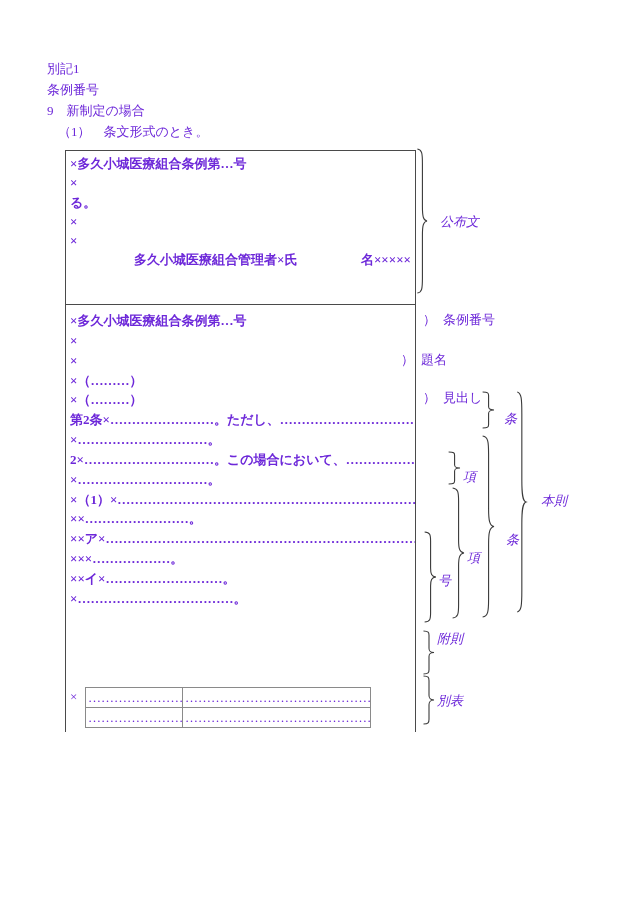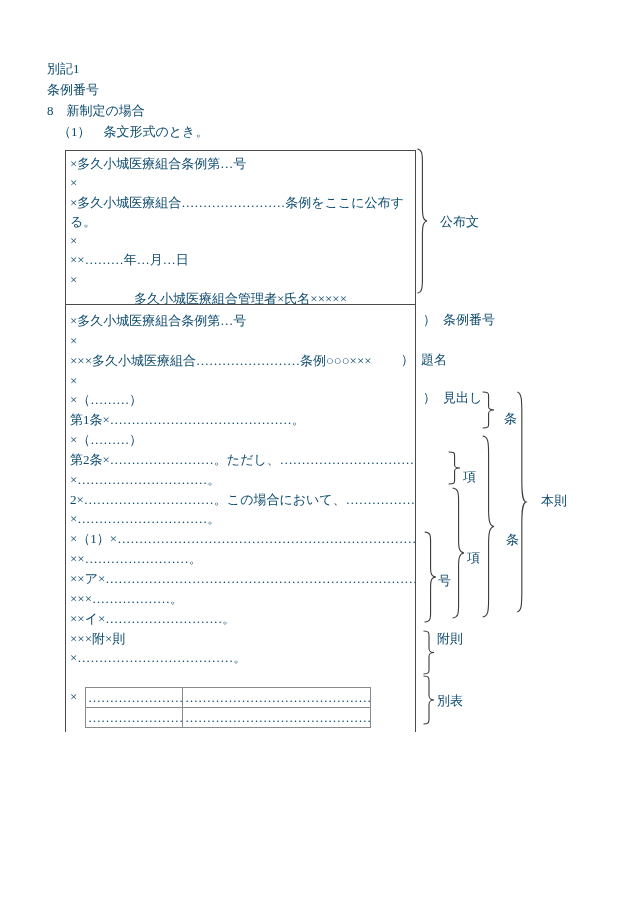--- a/index.html
+++ b/index.html
@@ -1,83 +1,78 @@
 <!DOCTYPE html>
 <html><head>
 <meta charset="utf-8">
 <style>
   html,body { margin:0; padding:0; background:#ffffff; }
   .page {
     position:relative; width:630px; height:903px; background:#ffffff;
     font-family:"Liberation Serif","DejaVu Serif",serif;
-    font-size:13px; color:#0c4a6e; overflow:hidden;
+    font-size:13px; color:#6d28d9; overflow:hidden;
   }
   .abs { position:absolute; line-height:15px; white-space:nowrap; }
   .box { position:absolute; overflow:hidden; box-sizing:border-box; }
   .box1 { left:65px; top:150px; width:351px; height:155px; border:1px solid #4a4a4a; padding:3px 2px 0 4px; }
   .box2 { left:65px; top:305px; width:351px; height:427px;
           border-left:1px solid #4a4a4a; border-right:1px solid #4a4a4a;
           padding:6px 0 0 4px; }
-  .ln  { white-space:nowrap; overflow:hidden; }
+  .ln  { white-space:nowrap; overflow:hidden;font-weight:bold; }
   .box1 .ln { line-height:19.3px; height:19.3px; }
   .box2 .ln { line-height:19.85px; height:19.85px; }
-  .sig { display:flex; padding-right:2px; }
+  .sig { display:flex; justify-content:space-between; padding-right:2px;gap:17px; }
   .sig .sigl { margin-left:64px; }
   .ann { position:absolute; white-space:nowrap; line-height:14px; }
   .ann .mark { display:inline-block; }
   .ann .lbl  { display:inline-block; margin-left:7px; }
-  .blbl { position:absolute; white-space:nowrap; line-height:14px; }
+  .blbl { position:absolute; white-space:nowrap; line-height:14px;font-style:italic; }
   .brace { position:absolute; overflow:visible; }
   table.bp { position:absolute; left:19px; top:382px; border-collapse:collapse; table-layout:fixed; width:277px; }
   table.bp td { border:1px solid #8a8a8a; height:19px; padding:0 2px; overflow:hidden; white-space:nowrap; font-size:13px; }
   td.c1 { width:92px; } td.c2 { width:183px; }
   .tbx { position:absolute; left:4px; top:385px; line-height:14px; }
 </style>
 </head>
 <body>
 
 <div class="page">
 
   <div class="abs" style="left:47px;top:61px">別記1</div>
   <div class="abs" style="left:47px;top:82px">条例番号</div>
-  <div class="abs" style="left:47px;top:103px">8　新制定の場合</div>
+  <div class="abs" style="left:47px;top:103px">9　新制定の場合</div>
   <div class="abs" style="left:58px;top:124px">（1）　条文形式のとき。</div>
 
   <div class="box box1">
     <div class="ln">×多久小城医療組合条例第…号</div>
     <div class="ln">×</div>
-    <div class="ln">×多久小城医療組合……………………条例をここに公布す</div>
     <div class="ln">る。</div>
     <div class="ln">×</div>
-    <div class="ln">××………年…月…日</div>
     <div class="ln">×</div>
     <div class="ln sig">
       <span class="sigl">多久小城医療組合管理者×氏</span>
       <span class="sigr">名×××××</span>
     </div>
   </div>
 
   <div class="box box2">
     <div class="ln">×多久小城医療組合条例第…号</div>
     <div class="ln">×</div>
-    <div class="ln">×××多久小城医療組合……………………条例○○○×××</div>
     <div class="ln">×</div>
     <div class="ln">×（………）</div>
-    <div class="ln">第1条×……………………………………。</div>
     <div class="ln">×（………）</div>
     <div class="ln">第2条×……………………。ただし、……………………………………</div>
     <div class="ln">×…………………………。</div>
     <div class="ln">2×…………………………。この場合において、……………………………</div>
     <div class="ln">×…………………………。</div>
     <div class="ln">×（1）×……………………………………………………………………………………</div>
     <div class="ln">××……………………。</div>
     <div class="ln">××ア×…………………………………………………………………………………………</div>
     <div class="ln">×××………………。</div>
     <div class="ln">××イ×………………………。</div>
-    <div class="ln">×××附×則</div>
     <div class="ln">×………………………………。</div>
 
     <div class="tbx">×</div>
     <table class="bp">
       <tbody>
           <tr>
         <td class="c1">……………………………</td>
         <td class="c2">………………………………………………………………</td>
       </tr>
       <tr>

